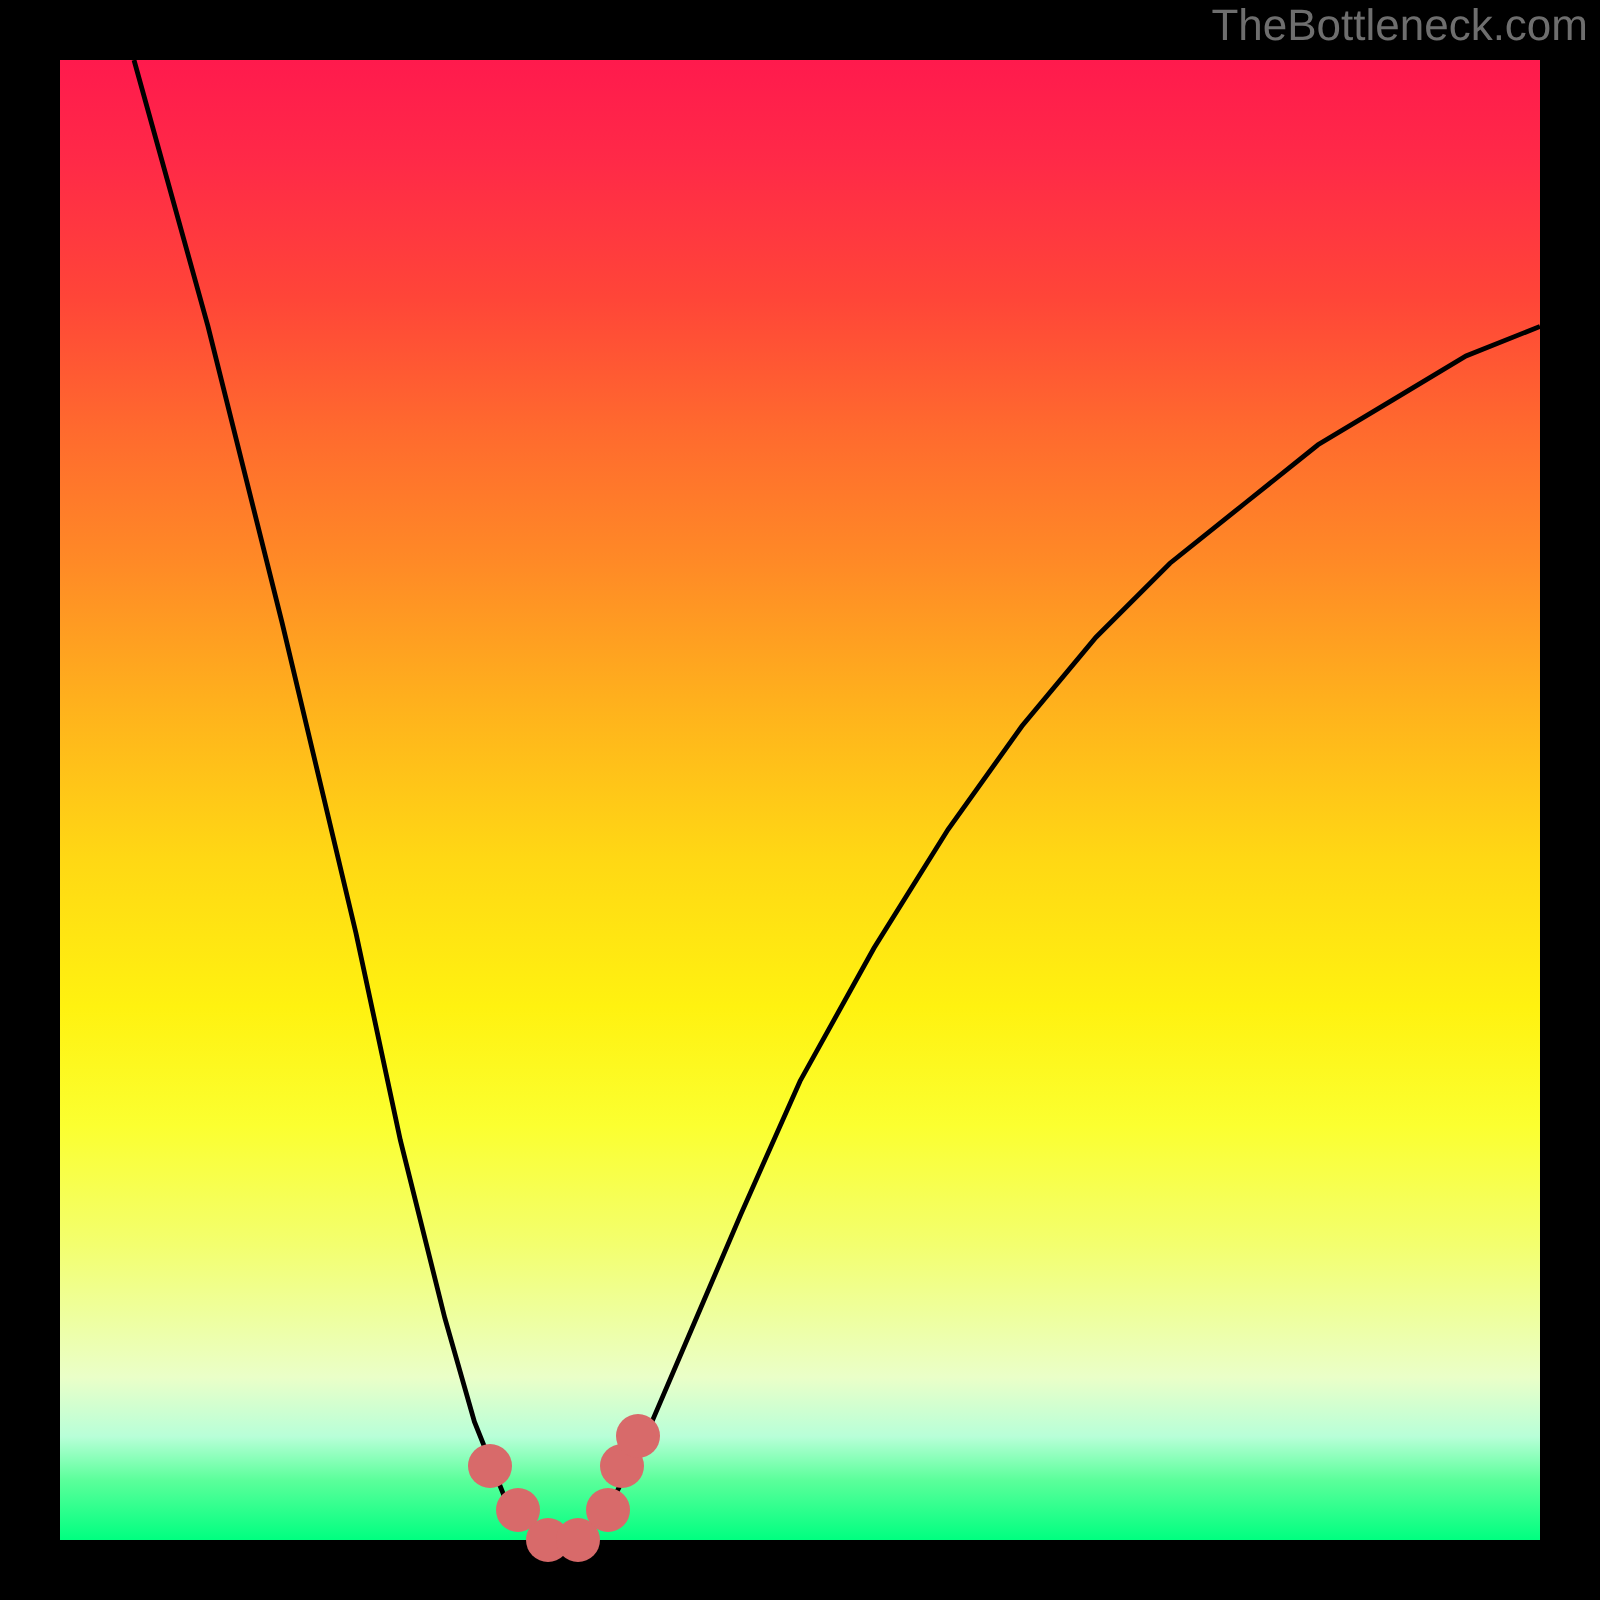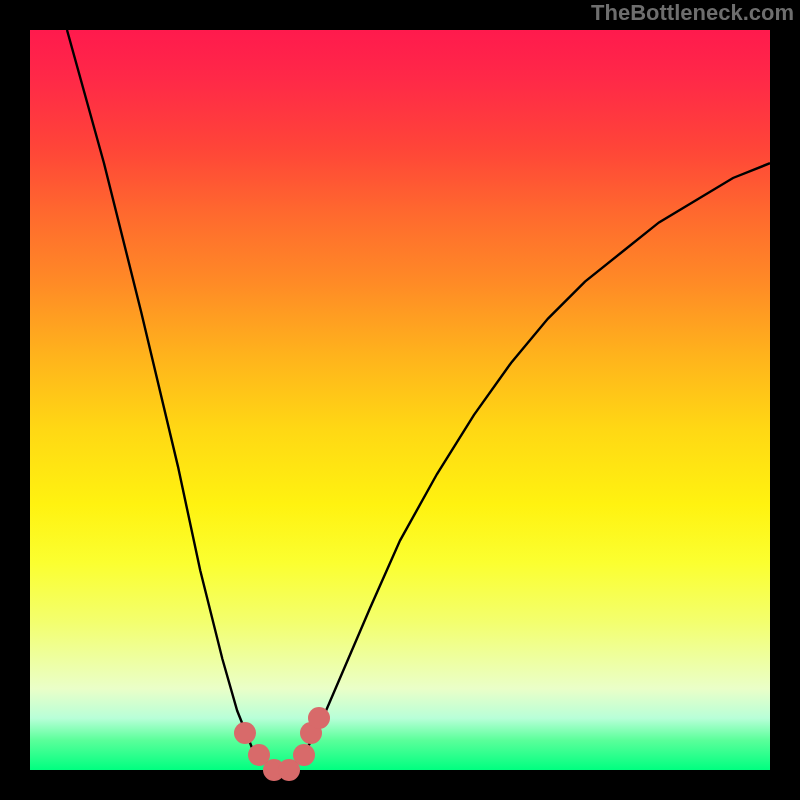--- a/index.html
+++ b/index.html
@@ -1,21 +1,21 @@
 <!DOCTYPE html>
 <html><head>
 <meta charset="utf-8">
 <style>
 body,html{margin:0;padding:0;width:800px;height:800px;background:#000;font-family:Arial,sans-serif}
 .frame{position:absolute;left:30px;top:30px;width:740px;height:740px;overflow:hidden}
 .grad{position:absolute;inset:0;background:linear-gradient(to bottom,
  #ff1a4d 0%,#ff2a47 7%,#ff4538 16%,#ff6a2e 25%,#ff8a26 34%,
  #ffb31c 44%,#ffd814 54%,#fff210 64%,#fbff30 72%,#f3ff6e 80%,
  #eaffc8 89%,#b8ffd8 93%,#5aff9a 96%,#00ff80 100%)}
-.wm{position:absolute;right:6px;top:0;color:#6e6e6e;font-size:22px;font-weight:700}
+.wm{position:absolute;right:6px;top:0;color:#6e6e6e;font-size:22px;font-weight:400}
 svg{position:absolute;left:30px;top:30px}
 .bub{position:absolute;width:22px;height:22px;border-radius:50%;background:#d86a6a}
 </style>
 </head>
 <body>
 
 <div class="frame">
   <div class="grad"></div>
 </div>
 

